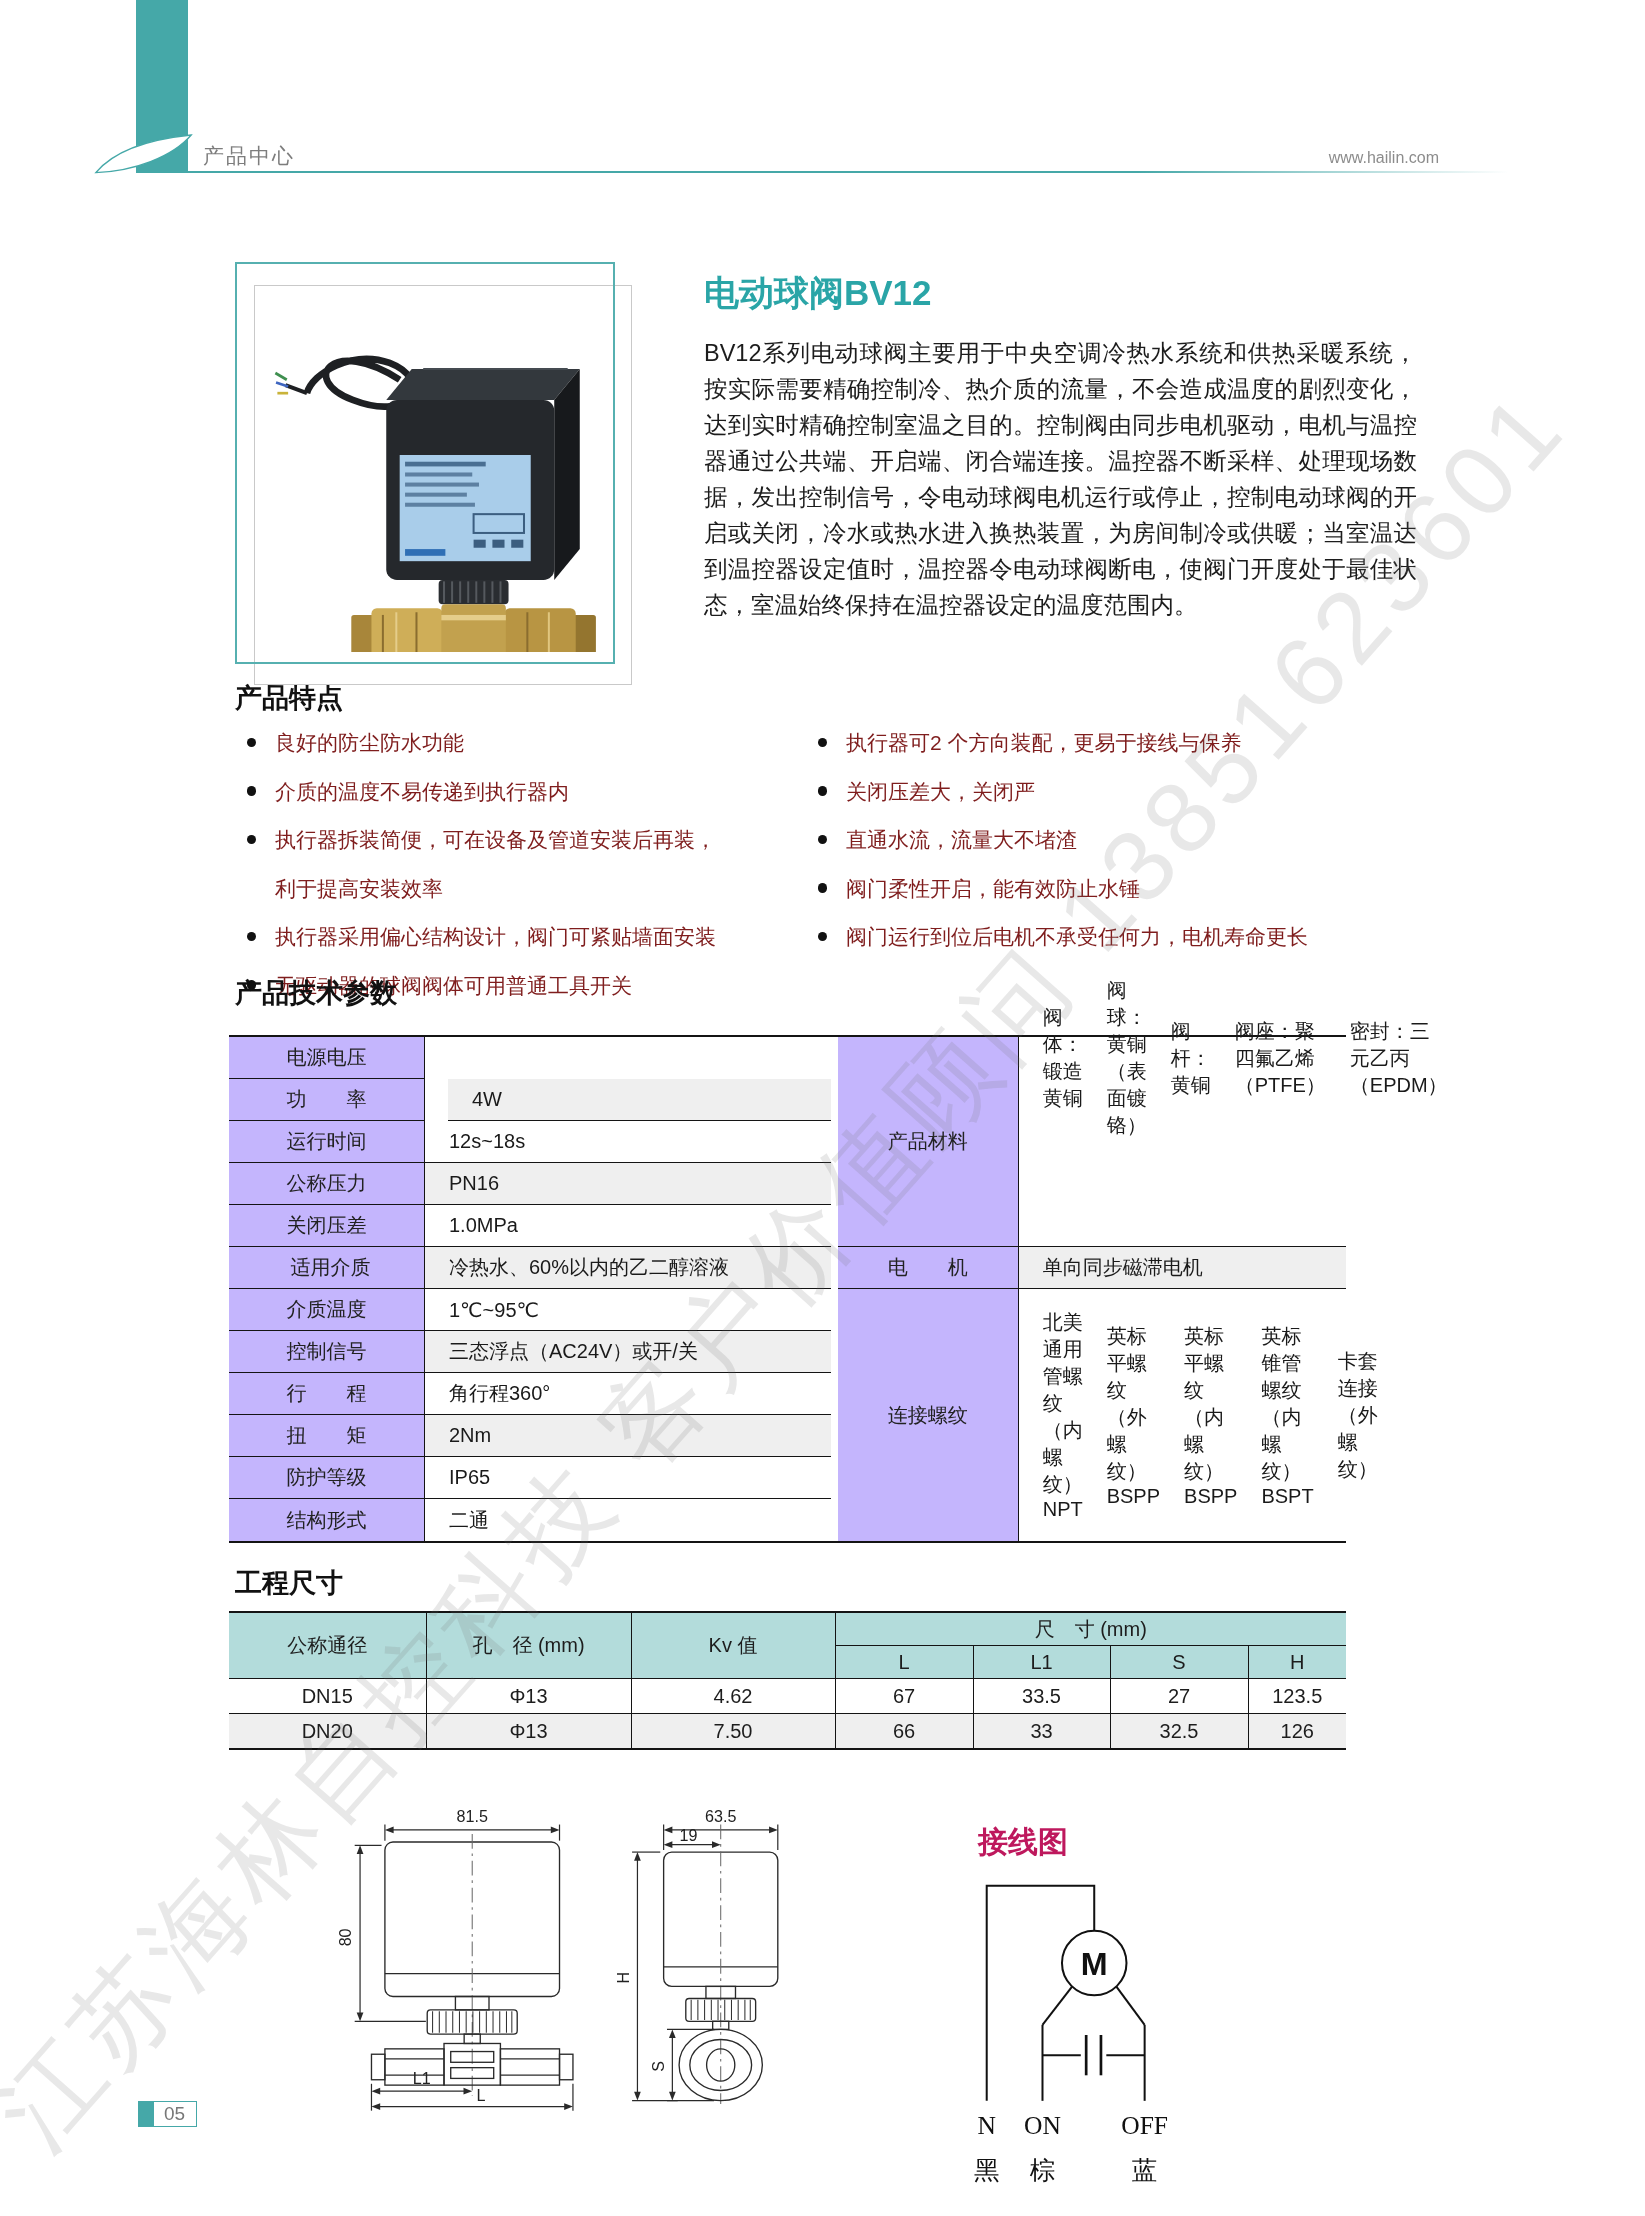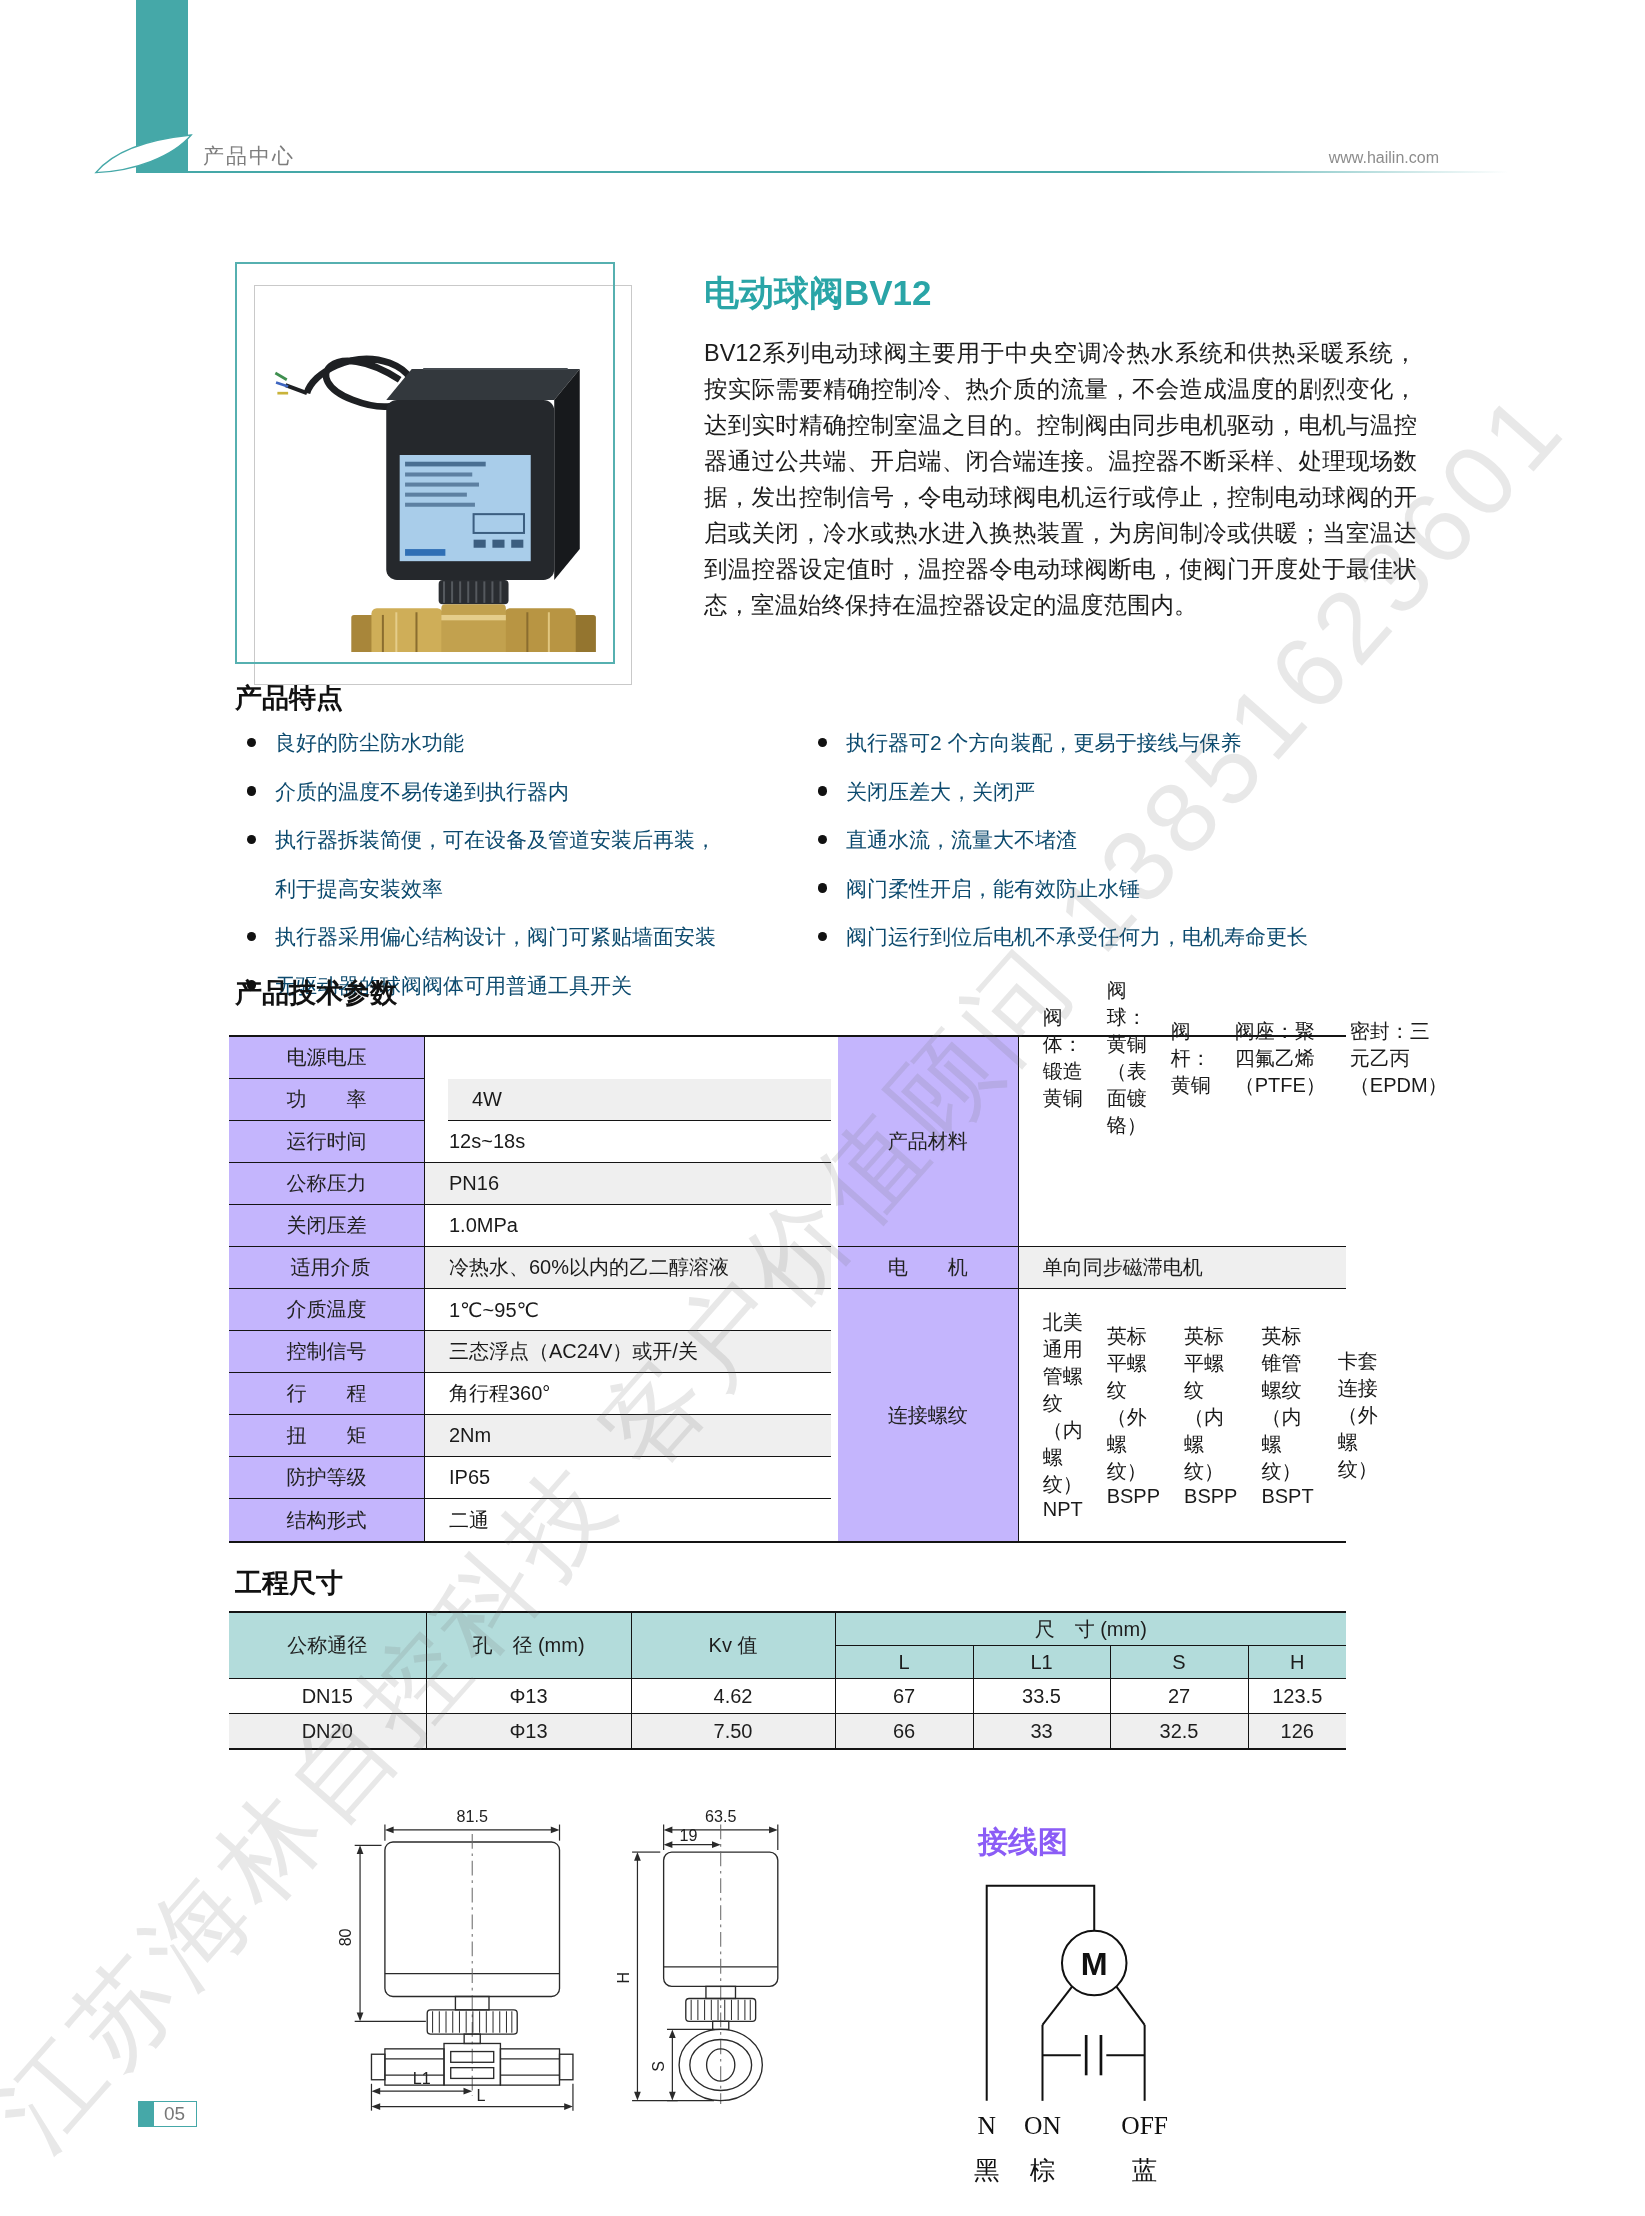--- a/index.html
+++ b/index.html
@@ -24,21 +24,21 @@
   .p-desc{position:absolute;left:704px;top:335px;width:713px;font-size:23.5px;line-height:36px;
           text-align:justify;color:#1c1c1c;}
 
   
   .sec-title{position:absolute;font-size:27px;font-weight:700;color:#111;}
 
   
   .feat-col{position:absolute;top:727px;width:544px;}
   .feat-col.left{left:247px;}
   .feat-col.right{left:818px;}
-  .feat-item{position:relative;font-size:21px;line-height:31px;color:#0c4a6e;margin-bottom:17.5px;padding-left:28px;}
+  .feat-item{position:relative;font-size:21px;line-height:31px;color:#7f1d1d;margin-bottom:17.5px;padding-left:28px;}
   .feat-item .dot{position:absolute;left:0;top:10.7px;width:9.4px;height:9.4px;border-radius:50%;background:#111;}
 
   
   .tech{position:absolute;left:229px;top:1035px;width:1117px;display:grid;
         grid-template-columns:196px 406px 6.7px 181px 327px;grid-auto-rows:42px;
         border-top:2.7px solid #141414;border-bottom:2.7px solid #141414;font-size:20px;}
   .tech .lab{background:#c4b5fd;display:flex;align-items:center;justify-content:center;
              border-bottom:1.3px solid #141414;border-right:1.3px solid #141414;color:#222;}
   .tech .val{display:flex;align-items:center;padding-left:24px;border-bottom:1.3px solid #141414;background:#ffffff;}
   .tech .val.alt{background:#efefef;}
@@ -54,21 +54,21 @@
   table.dims td,table.dims th{border:1.3px solid #141414;text-align:center;font-weight:400;padding:0;}
   table.dims th{background:#b3dcdb;height:32px;}
   table.dims td{height:34px;background:#ffffff;}
   table.dims tr.alt td{background:#efefef;}
   table.dims td:first-child,table.dims th:first-child{border-left:none;}
   table.dims td:last-child,table.dims th:last-child{border-right:none;}
 
   
   .draw-front{position:absolute;left:321px;top:1795px;}
   .draw-side{position:absolute;left:613px;top:1795px;}
-  .wire-title{position:absolute;left:978px;top:1822px;font-size:30px;font-weight:700;color:#8b5cf6;}
+  .wire-title{position:absolute;left:978px;top:1822px;font-size:30px;font-weight:700;color:#be185d;}
   .wire-svg{position:absolute;left:941px;top:1869px;}
 
   svg .ln{stroke:#2a2a2a;stroke-width:2;fill:none;}
   svg .thick{stroke:#111;stroke-width:3;fill:none;}
   svg .cl{stroke:#666;stroke-width:1.5;fill:none;stroke-dasharray:22 7 4 7;}
   svg .dim{stroke:#2a2a2a;stroke-width:1.8;fill:none;}
   svg .dimtxt{font-size:24px;fill:#222;font-family:"Liberation Sans",sans-serif;}
   svg .seriftxt{font-size:38px;fill:#111;font-family:"Liberation Serif",serif;}
   svg .arrow{fill:#2a2a2a;stroke:none;}
 

